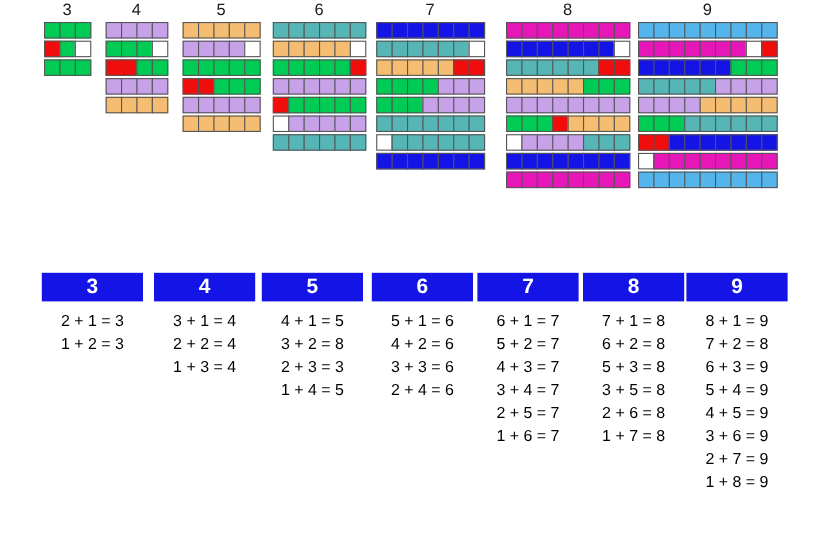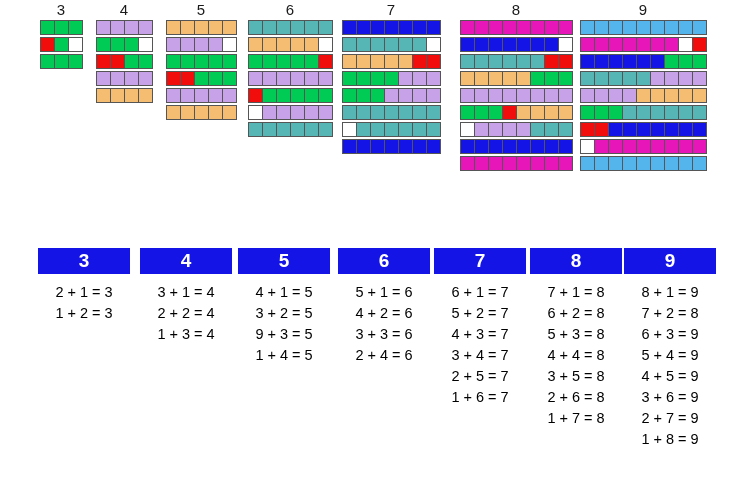--- a/index.html
+++ b/index.html
@@ -550,22 +550,22 @@
         <div class="fact-list">
           <div class="fact-item">3 + 1 = 4</div>
           <div class="fact-item">2 + 2 = 4</div>
           <div class="fact-item">1 + 3 = 4</div>
         </div>
       </div>
       <div class="factcol" style="left: 238px; width: 92px;">
         <div class="fact-header">5</div>
         <div class="fact-list">
           <div class="fact-item">4 + 1 = 5</div>
-          <div class="fact-item">3 + 2 = 5</div>
-          <div class="fact-item">9 + 3 = 5</div>
+          <div class="fact-item">3 + 2 = 8</div>
+          <div class="fact-item">2 + 3 = 3</div>
           <div class="fact-item">1 + 4 = 5</div>
         </div>
       </div>
       <div class="factcol" style="left: 338px; width: 92px;">
         <div class="fact-header">6</div>
         <div class="fact-list">
           <div class="fact-item">5 + 1 = 6</div>
           <div class="fact-item">4 + 2 = 6</div>
           <div class="fact-item">3 + 3 = 6</div>
           <div class="fact-item">2 + 4 = 6</div>
@@ -581,21 +581,20 @@
           <div class="fact-item">2 + 5 = 7</div>
           <div class="fact-item">1 + 6 = 7</div>
         </div>
       </div>
       <div class="factcol" style="left: 530px; width: 92px;">
         <div class="fact-header">8</div>
         <div class="fact-list">
           <div class="fact-item">7 + 1 = 8</div>
           <div class="fact-item">6 + 2 = 8</div>
           <div class="fact-item">5 + 3 = 8</div>
-          <div class="fact-item">4 + 4 = 8</div>
           <div class="fact-item">3 + 5 = 8</div>
           <div class="fact-item">2 + 6 = 8</div>
           <div class="fact-item">1 + 7 = 8</div>
         </div>
       </div>
       <div class="factcol" style="left: 624px; width: 92px;">
         <div class="fact-header">9</div>
         <div class="fact-list">
           <div class="fact-item">8 + 1 = 9</div>
           <div class="fact-item">7 + 2 = 8</div>

